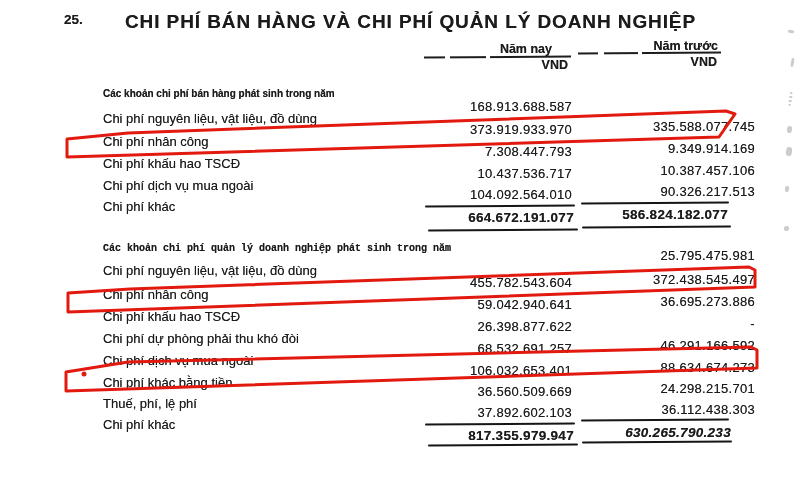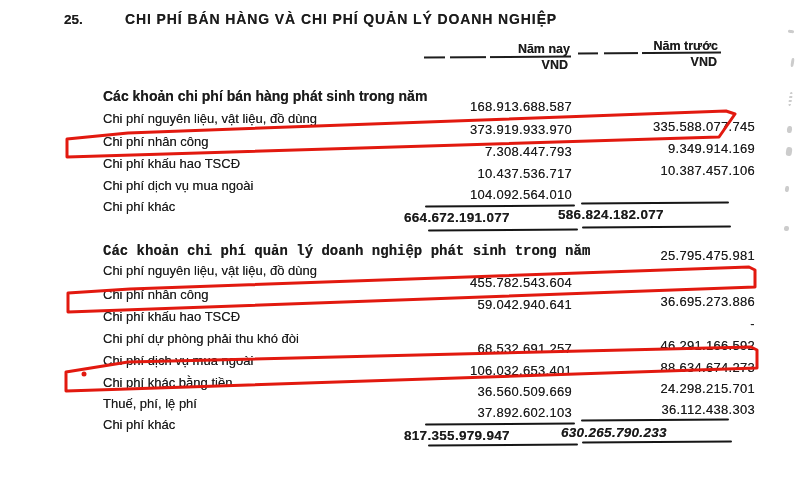--- a/index.html
+++ b/index.html
@@ -3,45 +3,45 @@
 <meta charset="utf-8">
 <style>
   html,body { margin:0; padding:0; background:#ffffff; }
   .page {
     position:relative; width:800px; height:498px; background:#ffffff;
     font-family:"Liberation Sans","DejaVu Sans",sans-serif;
     color:#1b1b1b; overflow:hidden;
     text-shadow:0 0 0.6px rgba(25,25,25,0.65);
   }
   .title-num { position:absolute; left:64px; top:12px; font-size:13.5px; font-weight:bold; }
-  .title-text { position:absolute; left:125px; top:11px; font-size:14px; font-weight:bold; letter-spacing:0.9px; }
+  .title-text { position:absolute; left:125px; top:11px; font-size:19px; font-weight:bold; letter-spacing:0.9px; }
 
   .colhead { position:absolute; font-size:12.5px; font-weight:bold; }
-  .ch-nam-nay  { right:230px; top:42px; }
+  .ch-nam-nay  { right:248px; top:42px; }
   .ch-vnd1     { right:232px; top:58px; }
   .ch-nam-truoc{ right:82px;  top:39px;text-align:center; }
   .ch-vnd2     { right:83px;  top:55px; }
   .headline {
     position:absolute; height:2px;
     background:linear-gradient(90deg,#1d1d1d 0 14%,transparent 14% 18%,#1d1d1d 18% 42%,transparent 42% 45%,#1d1d1d 45% 100%);
     transform:rotate(-0.4deg);
   }
   .hl1 { left:424px; top:56px; width:147px; }
   .hl2 { left:578px; top:52px; width:143px; }
 
-  .sec-header { position:absolute; left:103px; font-size:14px; font-weight:bold; white-space:nowrap;text-align:right; }
+  .sec-header { position:absolute; left:103px; font-size:10px; font-weight:bold; white-space:nowrap;text-align:right; }
   .sh1 { top:88px; } .sh2 { top:243px;font-family:Liberation Mono, monospace; }
 
   .row { position:absolute; left:0; width:800px; height:20px; font-size:13px; }
   .lbl { position:absolute; left:103px; top:0; white-space:nowrap;text-align:center; }
   .val { position:absolute; width:170px; text-align:right; letter-spacing:0.3px; white-space:nowrap; }
   .v1 { right:228px; top:-12px; }
   .v2 { right:45px;  top:-15px; }
 
-  .total { position:absolute; font-size:13.5px; font-weight:bold; width:170px; text-align:left; letter-spacing:0.3px; }
+  .total { position:absolute; font-size:13.5px; font-weight:bold; width:170px; text-align:right; letter-spacing:0.3px; }
   .t1a { right:226px; top:210px; } .t1b { right:72px; top:207px; }
   .t2a { right:226px; top:428px; } .t2b { right:69px; top:425px;font-style:italic; }
   .rule { position:absolute; height:2px; background:#161616; border-radius:1px; transform:rotate(-0.45deg); }
   .r-t1a-top { left:425px; top:205px; width:150px; }
   .r-t1b-top { left:581px; top:202px; width:148px; }
   .r-t1a-bot { left:428px; top:229px; width:150px; }
   .r-t1b-bot { left:582px; top:226px; width:149px; }
   .r-t2a-top { left:425px; top:423px; width:150px; }
   .r-t2b-top { left:581px; top:419px; width:148px; }
   .r-t2a-bot { left:428px; top:444px; width:150px; }
@@ -91,46 +91,49 @@
     <span class="val v2">9.349.914.169</span>
   </div>
   <div class="row" style="top:178px">
     <span class="lbl">Chi phí dịch vụ mua ngoài</span>
     <span class="val v1">10.437.536.717</span>
     <span class="val v2">10.387.457.106</span>
   </div>
   <div class="row" style="top:199px">
     <span class="lbl">Chi phí khác</span>
     <span class="val v1">104.092.564.010</span>
+    <span class="val v2">90.326.217.513</span>
   </div>
 
   <div class="rule r-t1a-top"></div>
   <div class="rule r-t1b-top"></div>
   <span class="total t1a">664.672.191.077</span>
   <span class="total t1b">586.824.182.077</span>
   <div class="rule r-t1a-bot"></div>
   <div class="rule r-t1b-bot"></div>
 
   <span class="sec-header sh2">Các khoản chi phí quản lý doanh nghiệp phát sinh trong năm</span>
 
   <div class="row" style="top:263px">
     <span class="lbl">Chi phí nguyên liệu, vật liệu, đồ dùng</span>
     <span class="val v2">25.795.475.981</span>
   </div>
   <div class="row" style="top:287px">
     <span class="lbl">Chi phí nhân công</span>
     <span class="val v1">455.782.543.604</span>
+    <span class="val v2">372.438.545.497</span>
   </div>
   <div class="row" style="top:309px">
     <span class="lbl">Chi phí khấu hao TSCĐ</span>
     <span class="val v1">59.042.940.641</span>
     <span class="val v2">36.695.273.886</span>
   </div>
   <div class="row" style="top:331px">
     <span class="lbl">Chi phí dự phòng phải thu khó đòi</span>
+    <span class="val v1">26.398.877.622</span>
     <span class="val v2">-</span>
   </div>
   <div class="row" style="top:353px">
     <span class="lbl">Chi phí dịch vụ mua ngoài</span>
     <span class="val v1">68.532.691.257</span>
     <span class="val v2">46.291.166.592</span>
   </div>
   <div class="row" style="top:375px">
     <span class="lbl">Chi phí khác bằng tiền</span>
     <span class="val v1">106.032.653.401</span>

